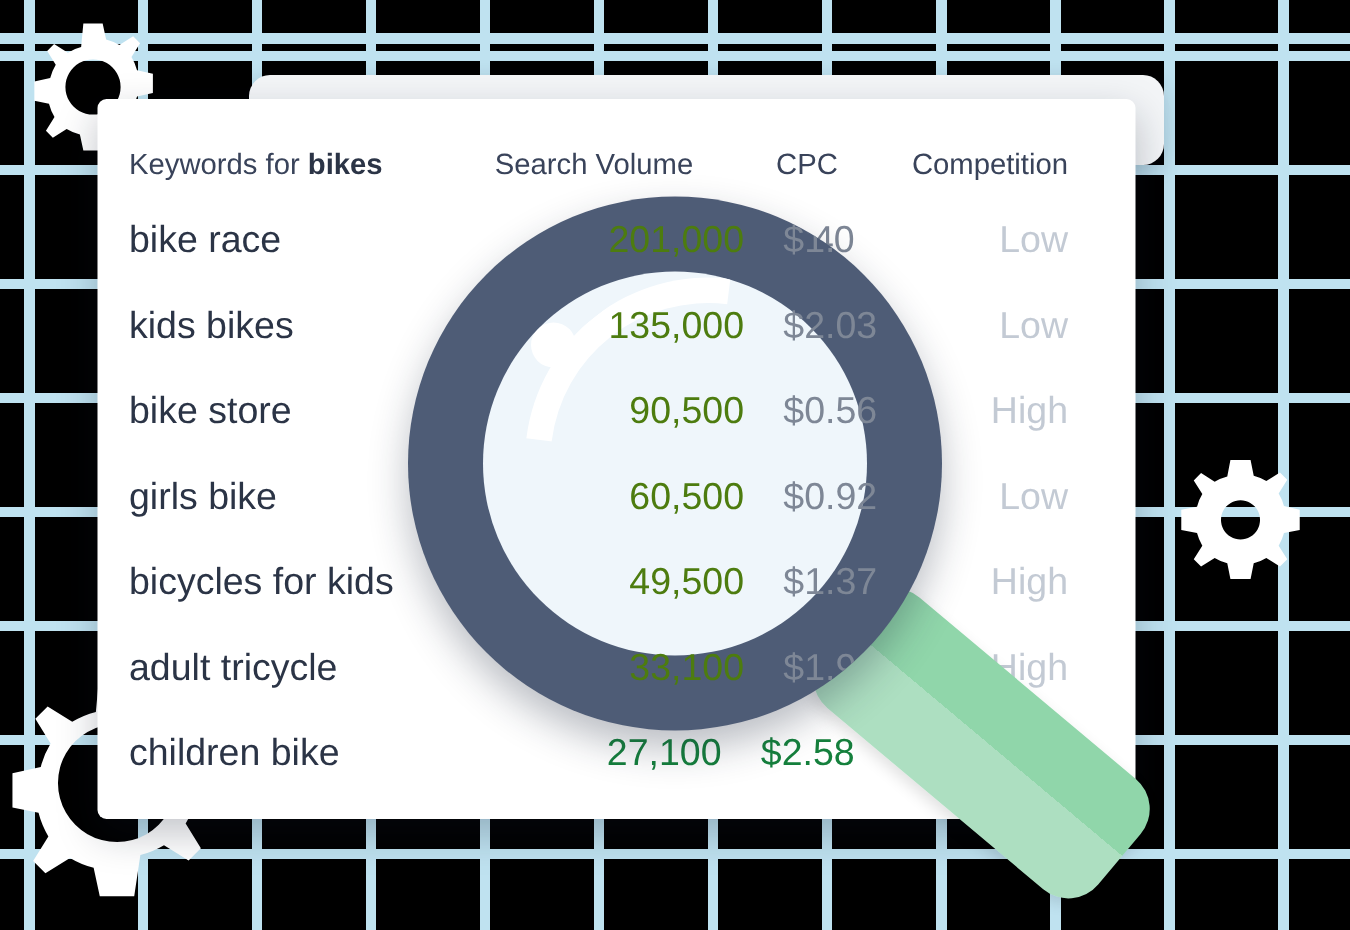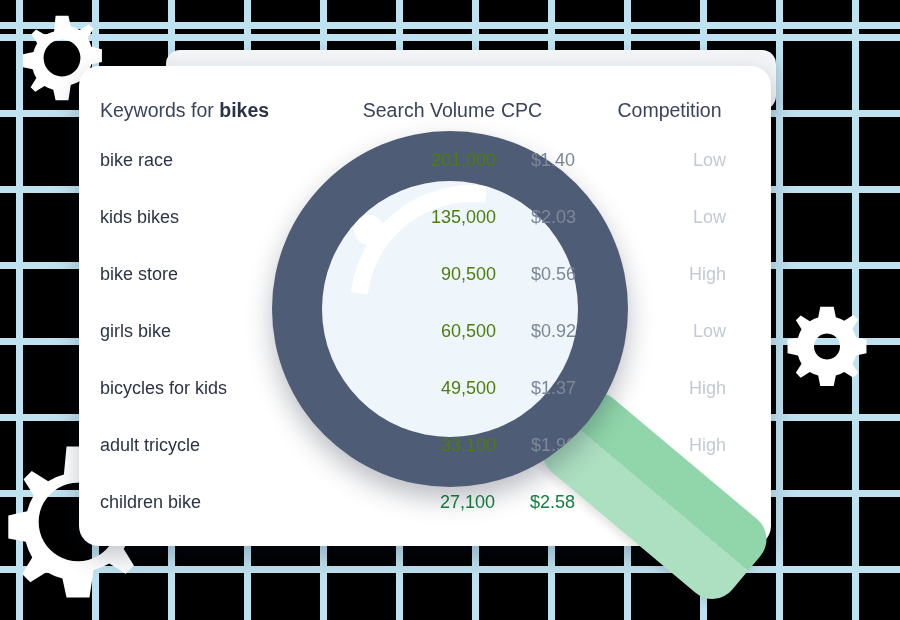--- a/index.html
+++ b/index.html
@@ -28,48 +28,48 @@
   .gear-bl{left:-4px;top:440px;}
   .gear-r {left:785px;top:305px;}
 
   
   .card-back{
     position:absolute;left:166px;top:50px;width:610px;height:60px;
     background:#f3f5f7;border-radius:14px;
     box-shadow:0 4px 14px rgba(20,30,50,.18);
   }
   .card{
-    position:absolute;left:79px;top:66px;width:692px;height:480px;
-    background:#ffffff;border-radius:20px;
+    position:absolute;left:65px;top:66px;width:692px;height:480px;
+    background:#ffffff;border-radius:6px;
     box-shadow:0 10px 26px rgba(15,25,45,.25);
     overflow:hidden;
   }
 
   
   table.kw{
     width:100%;border-collapse:collapse;table-layout:fixed;
     margin-top:22px;
   }
   table.kw col.c-kw   {width:246px;}
   table.kw col.c-vol  {width:176px;}
   table.kw col.c-cpc  {width:112px;}
   table.kw col.c-comp {width:158px;}
 
   table.kw th{
     font-size:19.5px;font-weight:400;color:#39435a;
     padding:0 0 0 0;height:44px;vertical-align:middle;
   }
   table.kw th.th-kw  {text-align:left;padding-left:21px;}
-  table.kw th.th-vol {text-align:right;padding-right:6px;}
-  table.kw th.th-cpc {text-align:left;padding-right:10px;}
-  table.kw th.th-comp{padding-right:45px;}
+  table.kw th.th-vol {text-align:center;padding-right:6px;}
+  table.kw th.th-cpc {text-align:center;padding-right:10px;}
+  table.kw th.th-comp{text-align:right;padding-right:45px;}
   table.kw th b{font-weight:700;color:#2b3446;}
 
   table.kw td{
-    height:55px;vertical-align:middle;font-size:18px;font-weight:400;
+    height:55px;vertical-align:middle;font-size:25px;font-weight:400;
   }
   td.c1{text-align:left;padding-left:21px;color:#2b3446;}
   td.c2{text-align:right;padding-right:6px;color:#4d7c0f;}
   td.c3{text-align:center;padding-right:10px;color:#7e8796;}
   td.c4{text-align:right;padding-right:45px;color:#c3cad4;}
 
   
   tr.faded td.c2, tr.faded td.c3{color:#15803d;}
 
   

